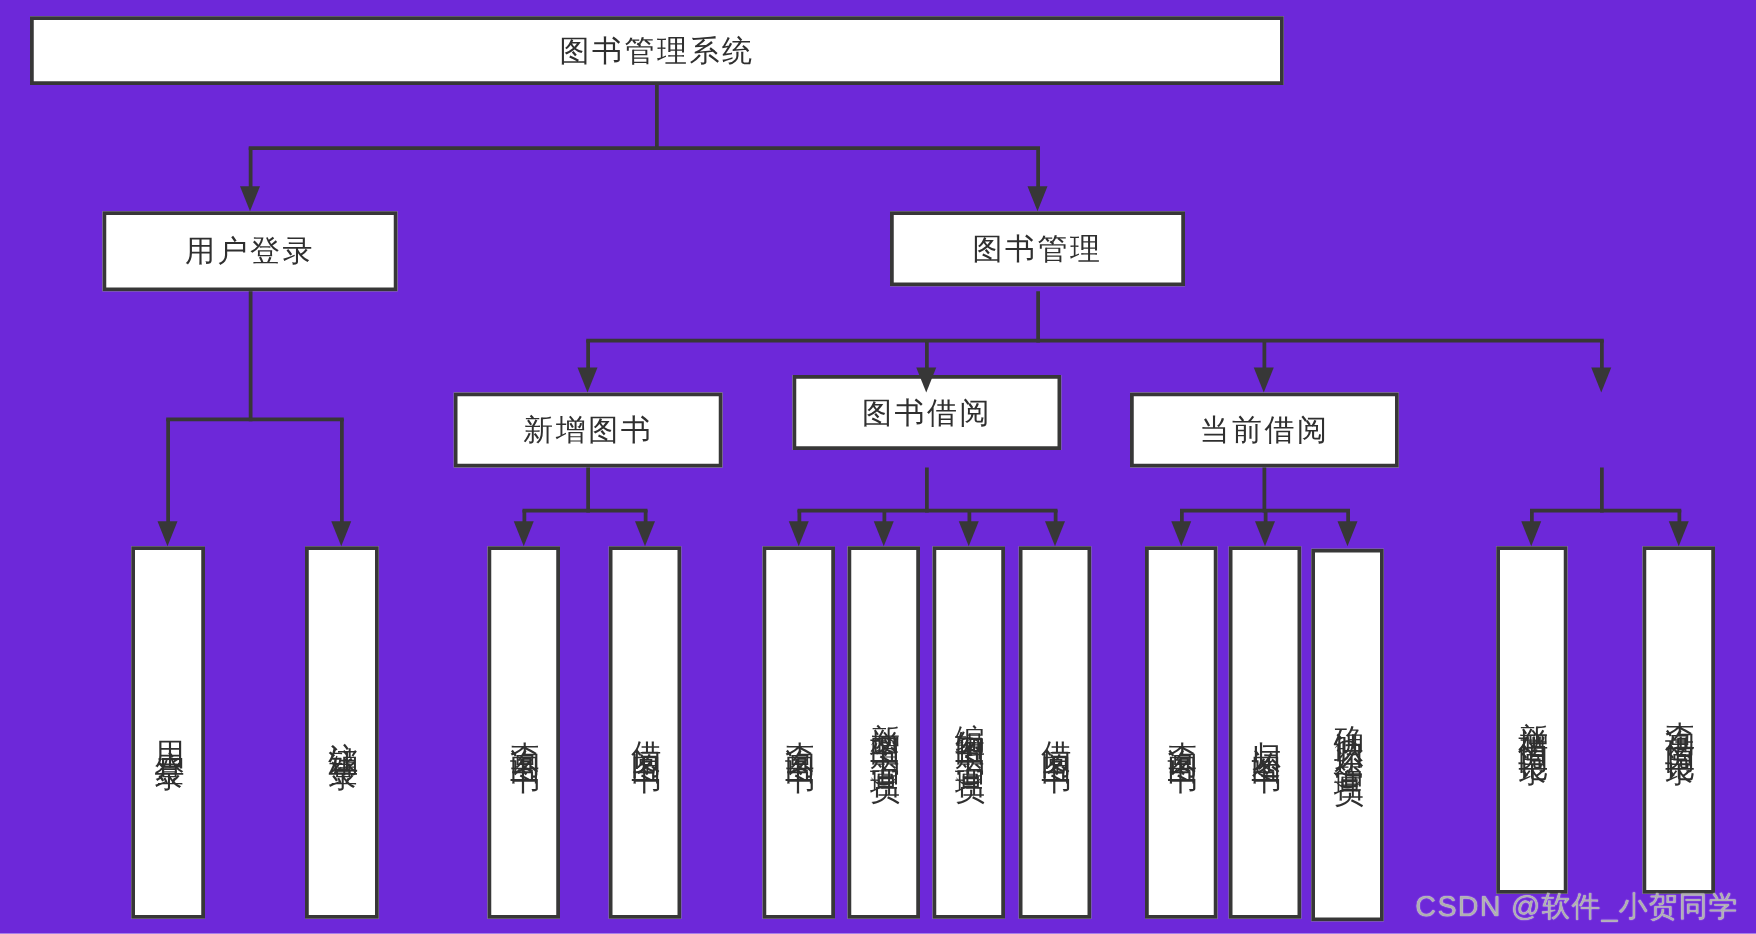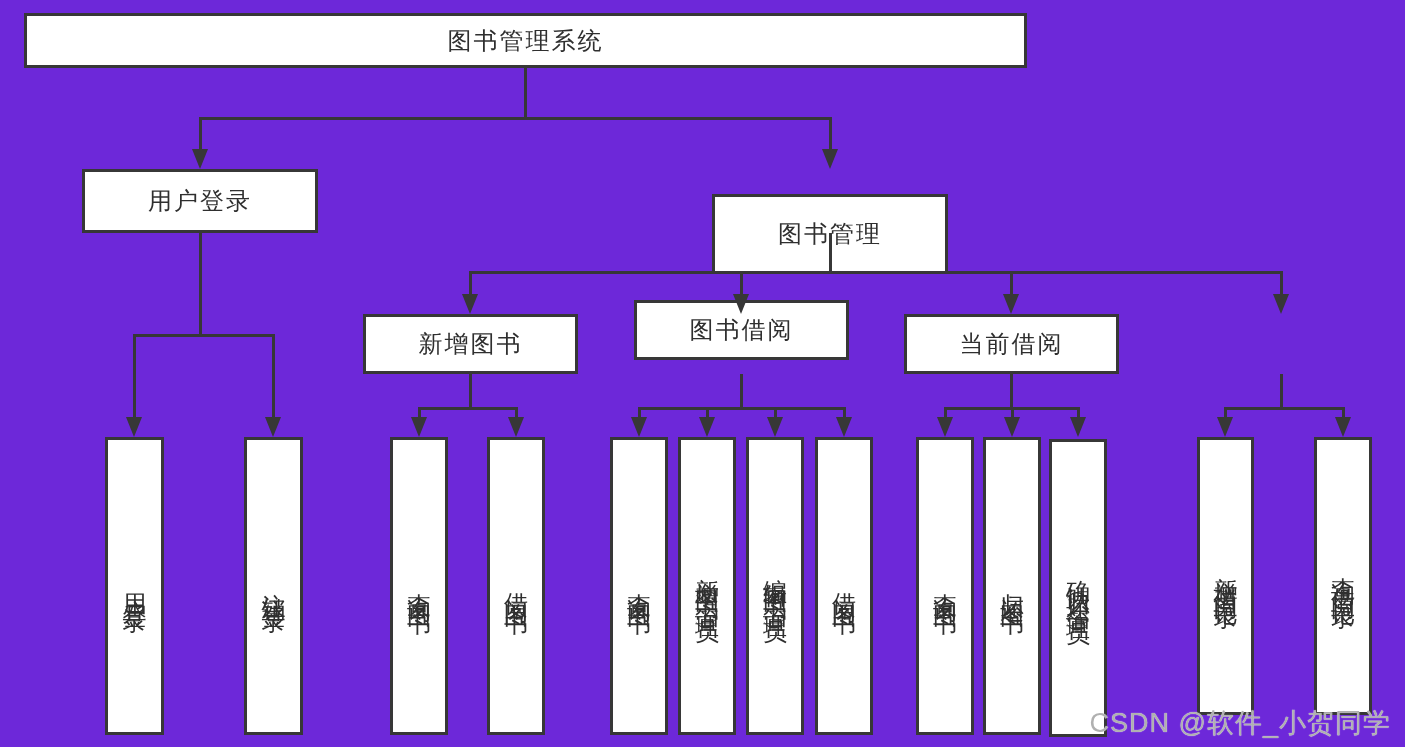--- a/index.html
+++ b/index.html
@@ -43,35 +43,35 @@
     width: 0;
     height: 0;
     border-left: 8px solid transparent;
     border-right: 8px solid transparent;
     border-top: 20px solid #373737;
   }
   .watermark {
     position: absolute;
     right: 14px;
     bottom: 6px;
-    font-size: 27px;
+    font-size: 23px;
     color: #b0b0b0;
     letter-spacing: 1px;
     text-shadow: 0 0 1px #ffffff;
   }
 </style>
 </head>
 <body>
 
 <div id="canvas">
 
   <div class="node" style="left:24px; top:13px; width:1003px; height:55px;">图书管理系统</div>
 
   <div class="node" style="left:82px; top:169px; width:236px; height:64px;">用户登录</div>
-  <div class="node" style="left:712px; top:169px; width:236px; height:80px;margin-top:25px;">图书管理</div>
+  <div class="node" style="left:712px; top:169px; width:236px; height:60px;">图书管理</div>
 
   <div class="node" style="left:363px; top:314px; width:215px; height:60px;">新增图书</div>
   <div class="node" style="left:634px; top:300px; width:215px; height:60px;">图书借阅</div>
   <div class="node" style="left:904px; top:314px; width:215px; height:60px;">当前借阅</div>
 
   <div class="node v" style="left:105px; top:437px; width:59px; height:298px;">用户登录</div>
   <div class="node v" style="left:244px; top:437px; width:59px; height:298px;">注销登录</div>
 
   <div class="node v" style="left:390px; top:437px; width:58px; height:298px;">查询图书</div>
   <div class="node v" style="left:487px; top:437px; width:58px; height:298px;">借阅图书</div>

